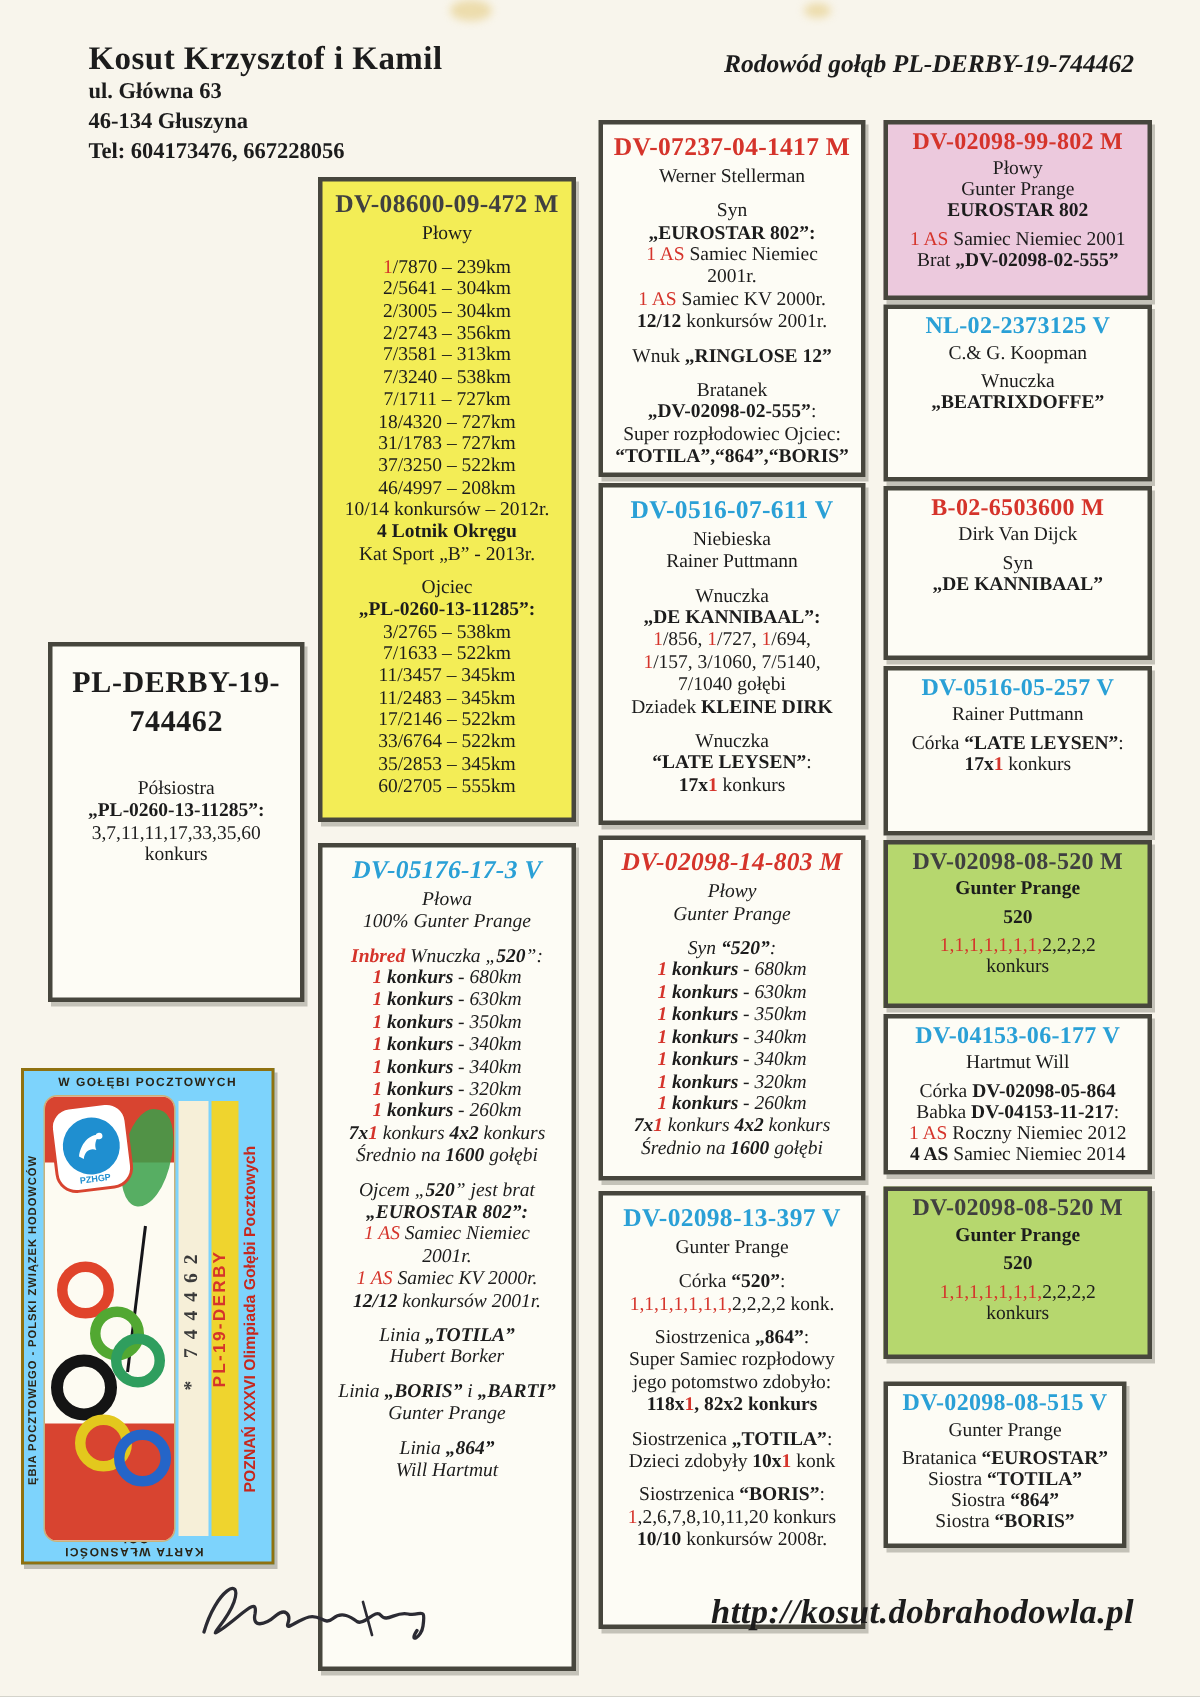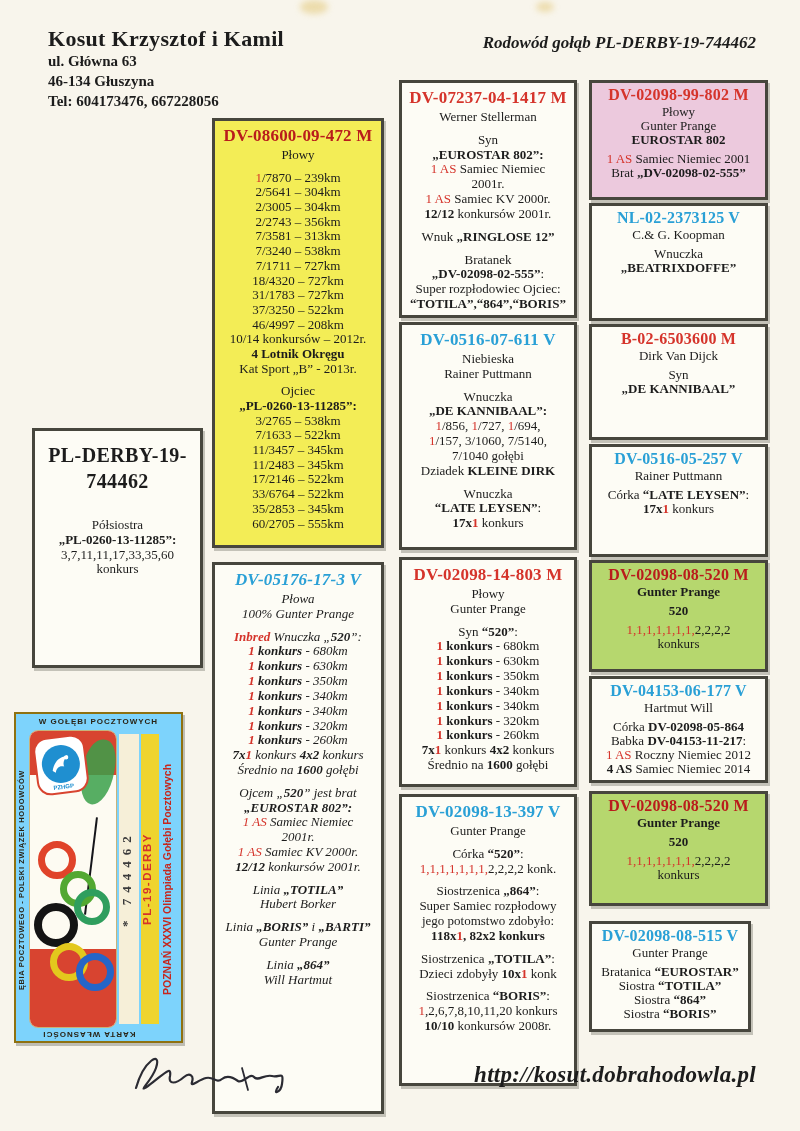--- a/index.html
+++ b/index.html
@@ -4,35 +4,35 @@
 <title>Rodowód</title>
 <style>
   * { margin:0; padding:0; box-sizing:border-box; }
   body { background:#9a9a94; font-family:"Liberation Serif", serif; }
   .page { position:relative; width:800px; height:1131px; margin:0 auto;
           background:#f8f5ec; overflow:hidden; color:#1c1c1c; }
 
   .stain { position:absolute; border-radius:50%; background:#e3c878; opacity:.55; filter:blur(3px); }
 
   
-  .owner { position:absolute; left:48px; top:26px; font-weight:bold; }
+  .owner { position:absolute; left:59px; top:26px; font-weight:bold; }
   .owner .nm { font-size:22px; letter-spacing:.3px; }
   .owner .ad { font-size:15px; line-height:1.32; }
 
   .doc-title { position:absolute; right:44px; top:33px; width:360px; text-align:right;
                font-size:17px; font-weight:bold; font-style:italic; }
 
   
   .box { position:absolute; background:#fdfcf5; border:3px solid #47463d;
          box-shadow:2px 3px 0 rgba(60,60,50,.28); text-align:center;
          padding:5px 3px; overflow:hidden; }
   .box-hdr { font-weight:bold; font-size:17px; margin-bottom:2px; letter-spacing:.2px; }
   .hdr-red    { color:#d5342b; }
   .hdr-blue   { color:#2aa0d6; }
-  .hdr-orange { color:#b91c1c; }
+  .hdr-orange { color:#404040; }
   .yellow { background:#f3ed56; }
   .pink   { background:#ecc9dd; }
   .green  { background:#b6d76e; }
 
   .ln { font-size:13px; line-height:1.14; }
   .ln.blank { height:8px; }
   .ln .b { font-weight:bold; }
   .ln .r { color:#d5342b; }
   .ln.xl { font-size:20px; line-height:1.3; font-weight:bold; letter-spacing:.4px; }
   .ln.lg { font-size:16px; line-height:1.7; }
@@ -227,21 +227,21 @@
         <div class="ln"><span class="r">1</span><span>/157, 3/1060, 7/5140,</span></div>
         <div class="ln"><span>7/1040 gołębi</span></div>
         <div class="ln"><span>Dziadek </span><span class="b">KLEINE DIRK</span></div>
         <div class="ln blank"></div>
         <div class="ln"><span>Wnuczka</span></div>
         <div class="ln"><span class="b">“LATE LEYSEN”</span><span>:</span></div>
         <div class="ln"><span class="b">17x</span><span class="r b">1</span><span> konkurs</span></div>
       </div>
   </div>
 
-  <div class="box" style="left:399px; top:557px; width:178px; height:230px;">
+  <div class="box" style="left:399px; top:557px; width:178px; height:230px;font-style:italic;">
     <div class="box-hdr hdr-red">DV-02098-14-803 M</div>
     <div>
         <div class="ln"><span>Płowy</span></div>
         <div class="ln"><span>Gunter Prange</span></div>
         <div class="ln blank"></div>
         <div class="ln"><span>Syn </span><span class="b">“520”</span><span>:</span></div>
         <div class="ln"><span class="r b">1</span><span class="b"> konkurs</span><span> - 680km</span></div>
         <div class="ln"><span class="r b">1</span><span class="b"> konkurs</span><span> - 630km</span></div>
         <div class="ln"><span class="r b">1</span><span class="b"> konkurs</span><span> - 350km</span></div>
         <div class="ln"><span class="r b">1</span><span class="b"> konkurs</span><span> - 340km</span></div>

